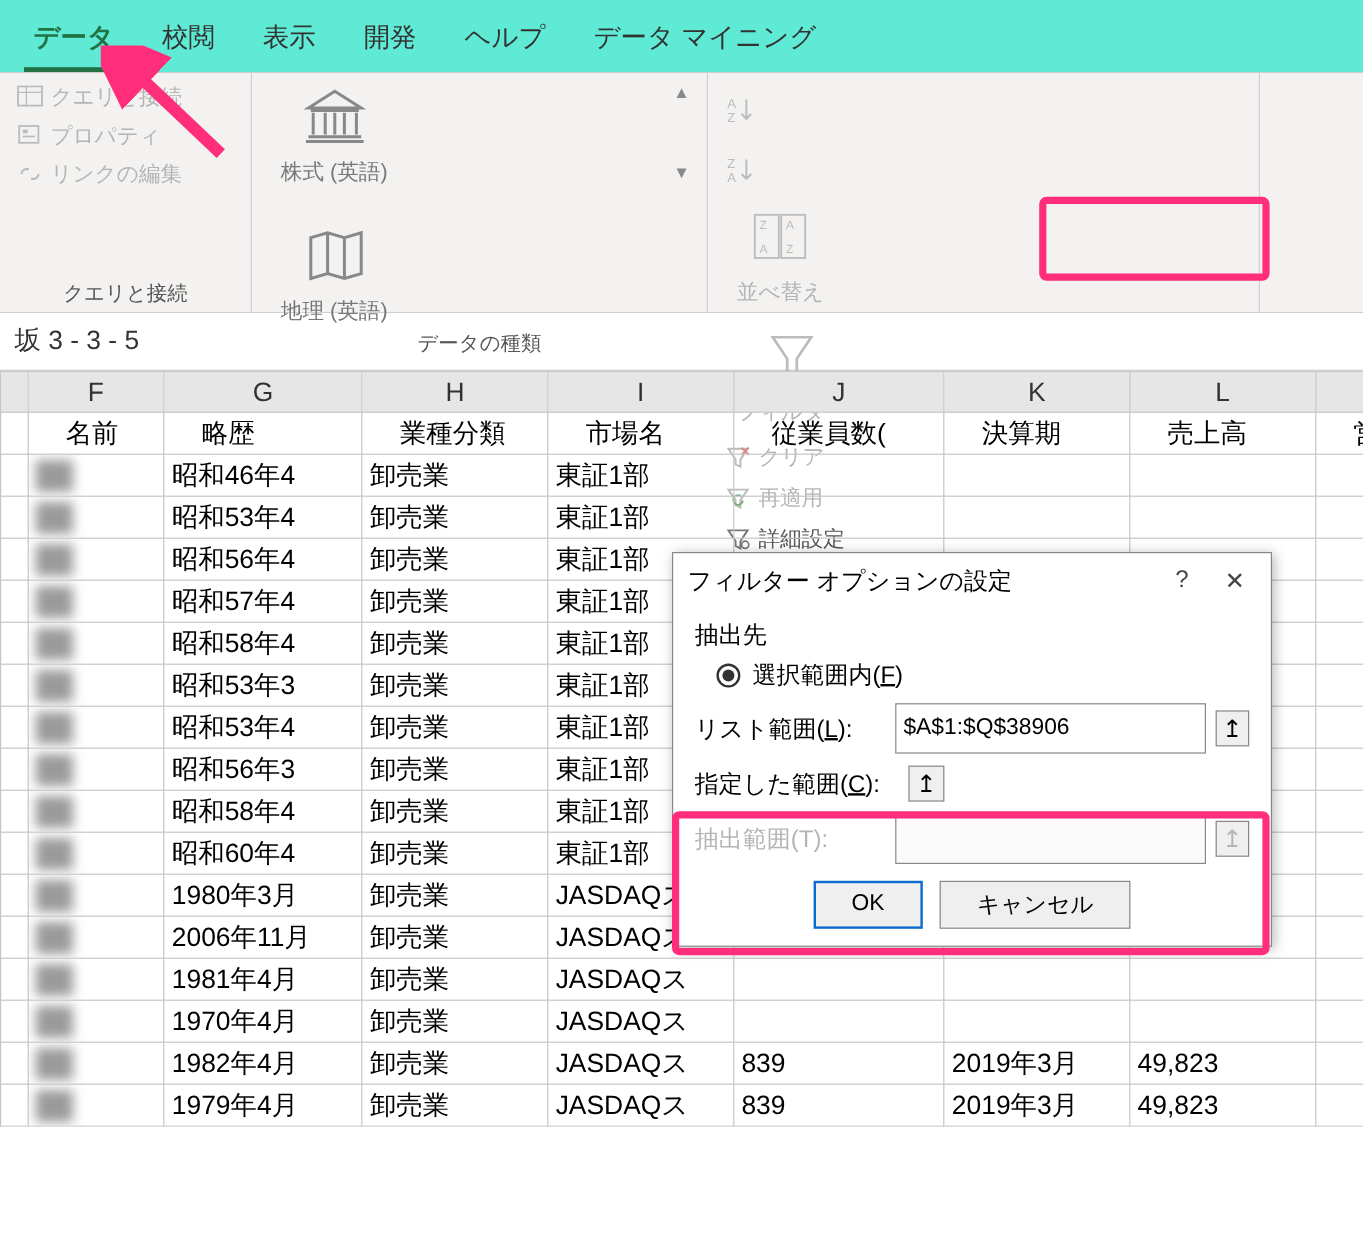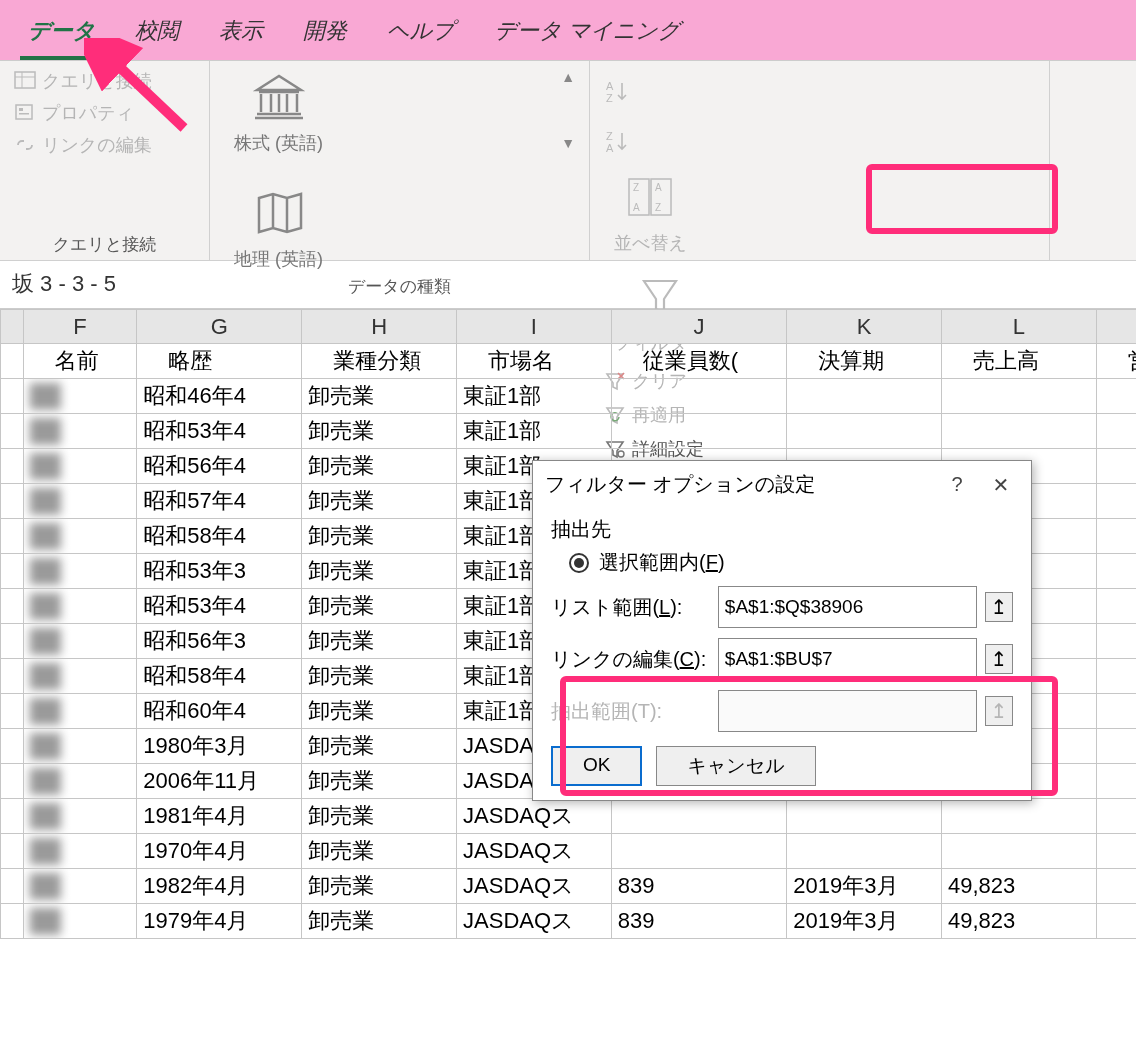--- a/index.html
+++ b/index.html
@@ -1,17 +1,17 @@
 <!DOCTYPE html>
 <html><head>
 <meta charset="utf-8">
 <style>
 * { box-sizing: border-box; margin: 0; padding: 0; }
 body { font-family: "Yu Gothic UI", "Meiryo", sans-serif; font-size: 18px; background: #fff; width: 1136px; height: 1044px; overflow: hidden; position: relative; }
-.ribbon-tabs { display: flex; gap: 24px; padding: 8px 20px 0 20px; background: #f9a8d4; border-bottom: 1px solid #ccc; font-style: italic; }
+.ribbon-tabs { display: flex; gap: 24px; padding: 8px 20px 0 20px; background: #5eead4; border-bottom: 1px solid #ccc; }
 .ribbon-tab { padding: 8px 8px 10px 8px; cursor: pointer; color: #333; font-size: 22px; }
 .ribbon-tab.active { border-bottom: 4px solid #217346; color: #217346; font-weight: 600; }
 .ribbon-body { display: flex; background: #f3f2f1; border-bottom: 1px solid #d0d0d0; height: 200px; }
 .ribbon-group { border-right: 1px solid #d0d0d0; padding: 8px 14px 4px 14px; display: flex; flex-direction: column; justify-content: space-between; }
 .group-content { display: flex; flex-direction: column; gap: 8px; flex: 1; }
 .group-label { text-align: center; color: #555; font-size: 17px; padding-top: 4px; }
 .small-btn { display: flex; align-items: center; gap: 6px; color: #999; font-size: 18px; }
 .small-btn .ic { width: 22px; height: 22px; display: inline-flex; align-items: center; justify-content: center; }
 .big-btn { display: flex; flex-direction: column; align-items: center; gap: 6px; color: #777; font-size: 18px; padding: 0 10px; justify-content: center; }
 .big-btn .ic { width: 56px; height: 56px; display: flex; align-items: center; justify-content: center; }
@@ -26,36 +26,36 @@
 .col-E { width: 22px; }
 .col-F { width: 110px; }
 .col-G { width: 160px; }
 .col-H { width: 150px; }
 .col-I { width: 150px; }
 .col-J { width: 170px; }
 .col-K { width: 150px; }
 .col-L { width: 150px; }
 .col-M { width: 100px; }
 .blur { filter: blur(5px); color: #999; }
-.dialog { position: absolute; left: 532px; top: 460px; width: 500px; background: #fff; border: 1px solid #888; box-shadow: 2px 2px 10px rgba(0,0,0,0.3); z-index: 100; font-size: 20px; }
+.dialog { position: absolute; left: 560px; top: 460px; width: 500px; background: #fff; border: 1px solid #888; box-shadow: 2px 2px 10px rgba(0,0,0,0.3); z-index: 100; font-size: 20px; }
 .dialog-title { display: flex; justify-content: space-between; align-items: center; padding: 10px 12px; }
 .dialog-title .ttxt { font-size: 20px; }
 .dialog-title .tbtn { width: 36px; text-align: center; cursor: pointer; font-size: 20px; color: #444; }
 .dialog-body { padding: 8px 18px 14px 18px; }
 .dsection { }
 .radio-row { display: flex; align-items: center; gap: 10px; margin: 6px 0 6px 18px; }
 .radio { width: 20px; height: 20px; border: 2px solid #333; border-radius: 50%; display: inline-flex; align-items: center; justify-content: center; }
 .radio.checked::after { content: ""; width: 10px; height: 10px; background: #333; border-radius: 50%; }
 .field-row { display: flex; align-items: center; gap: 8px; margin: 10px 0; }
 .field-row label { width: 170px; }
 .field-row input { flex: 1; border: 1px solid #888; padding: 20px 6px; font-size: 19px; font-family: inherit; height: 32px; }
 .range-btn { width: 30px; height: 30px; border: 1px solid #888; display: flex; align-items: center; justify-content: center; background: #efefef; cursor: pointer; }
 .chk-row { display: flex; align-items: center; gap: 10px; margin: 14px 0 6px 0; }
 .chk { width: 20px; height: 20px; border: 2px solid #333; }
-.dlg-buttons { display: flex; justify-content: flex-start; gap: 14px; margin-top: 14px; }
+.dlg-buttons { display: flex; justify-content: center; gap: 14px; margin-top: 14px; }
 .dlg-btn { padding: 6px 30px; border: 1px solid #888; background: #efefef; cursor: pointer; font-size: 19px; }
 .dlg-btn.primary { border: 2px solid #0a6cce; }
 .hl-box { position: absolute; border: 6px solid #ff2d7a; border-radius: 6px; pointer-events: none; z-index: 200; }
 .arrow { position: absolute; z-index: 201; }
 .disabled { color: #b5b5b5; }
 .underline-key { text-decoration: underline; }
 svg { display: block; }
 </style>
 </head>
 <body>
@@ -442,22 +442,21 @@
       </div>
     </div>
     <div class="field-row">
       <label><span>リスト範囲(</span><span class="underline-key">L</span><span>):</span></label>
       <input value="$A$1:$Q$38906" style="">
       <div class="range-btn">
           <span>↥</span>
         </div>
     </div>
     <div class="field-row">
-      <label><span>リンクの編集(</span><span class="underline-key">C</span><span>):</span></label>
-      <input value="$A$1:$BU$7" style="">
+      <label><span>指定した範囲(</span><span class="underline-key">C</span><span>):</span></label>
       <div class="range-btn">
           <span>↥</span>
         </div>
     </div>
     <div class="field-row disabled">
       <label>抽出範囲(T):</label>
       <input disabled="" value="" style="">
       <div class="range-btn">
           <span>↥</span>
         </div>

